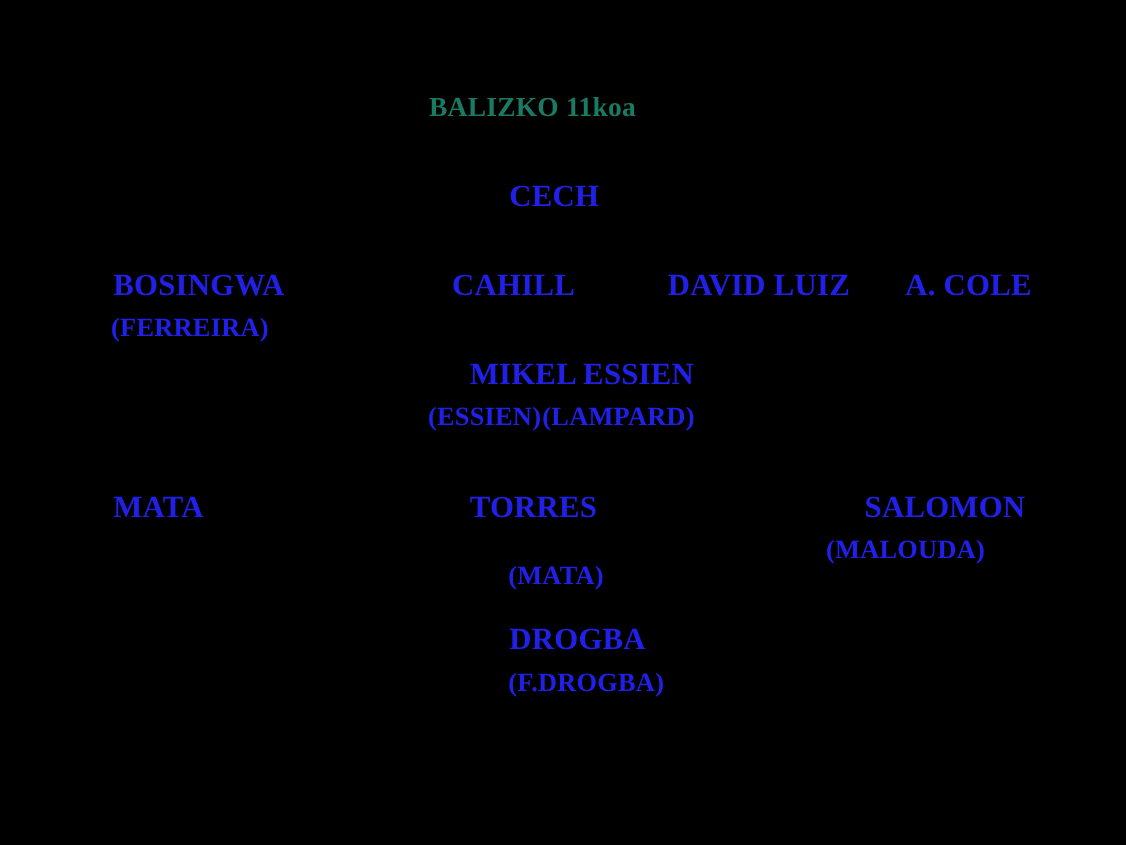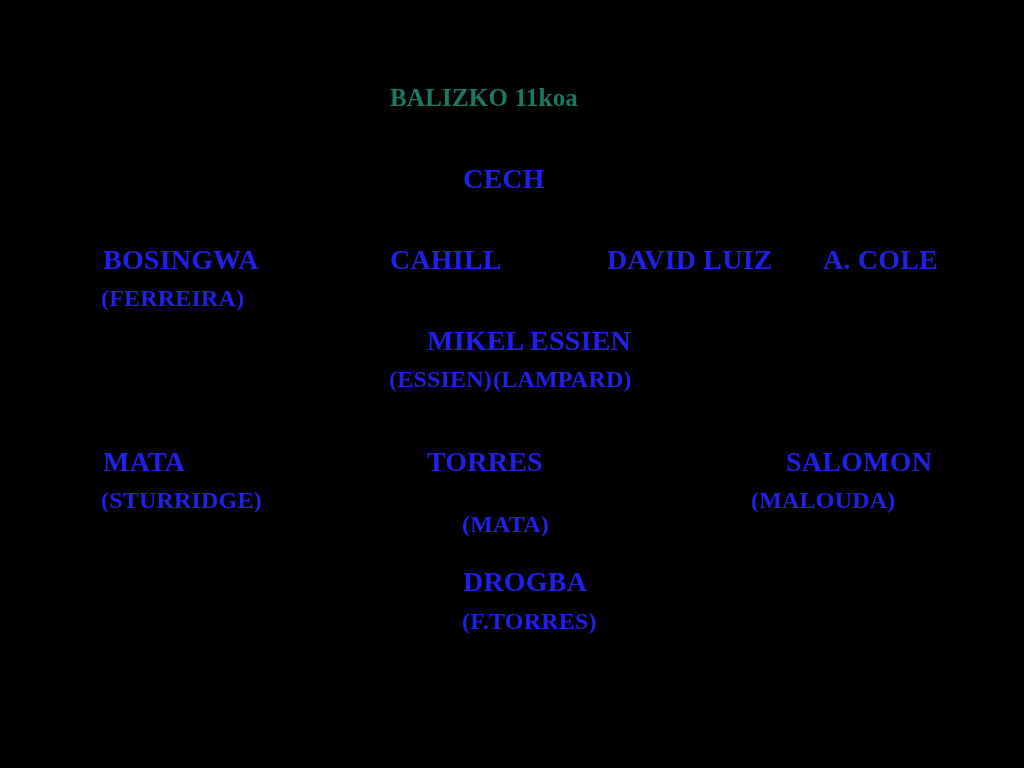--- a/index.html
+++ b/index.html
@@ -49,35 +49,34 @@
 
 <div id="slide">
 
   <div class="txt title" style="left:390px; top:85px;">BALIZKO 11koa</div>
 
   <div class="txt player" style="left:463px; top:165px;">CECH</div>
 
   <div class="txt player" style="left:103px; top:246px;">BOSINGWA</div>
   <div class="txt sub" style="left:101px; top:286px;">(FERREIRA)</div>
 
-  <div class="txt player" style="left:390px; top:246px;">CAHILL</div>
+  <div class="txt player" style="left:411px; top:246px;">CAHILL</div>
 
   <div class="txt player" style="left:607px; top:246px;">DAVID LUIZ</div>
 
   <div class="txt player" style="left:823px; top:246px;">A. COLE</div>
 
   <div class="txt player" style="left:427px; top:327px;">MIKEL ESSIEN</div>
   <div class="txt sub" style="left:389px; top:367px;">(ESSIEN)</div>
   <div class="txt sub" style="left:493px; top:367px;">(LAMPARD)</div>
 
   <div class="txt player" style="left:103px; top:448px;">MATA</div>
-  <div class="txt sub" style="left:101px; top:488px;">(STURRIDGE)</div>
 
   <div class="txt player" style="left:427px; top:448px;">TORRES</div>
   <div class="txt sub" style="left:462px; top:488px;margin-top:24px;">(MATA)</div>
 
   <div class="txt player" style="left:786px; top:448px;">SALOMON</div>
   <div class="txt sub" style="left:751px; top:488px;">(MALOUDA)</div>
 
   <div class="txt player" style="left:463px; top:568px;">DROGBA</div>
-  <div class="txt sub" style="left:462px; top:609px;">(F.TORRES)</div>
+  <div class="txt sub" style="left:462px; top:609px;">(F.DROGBA)</div>
 
 </div>
 
 </body></html>

